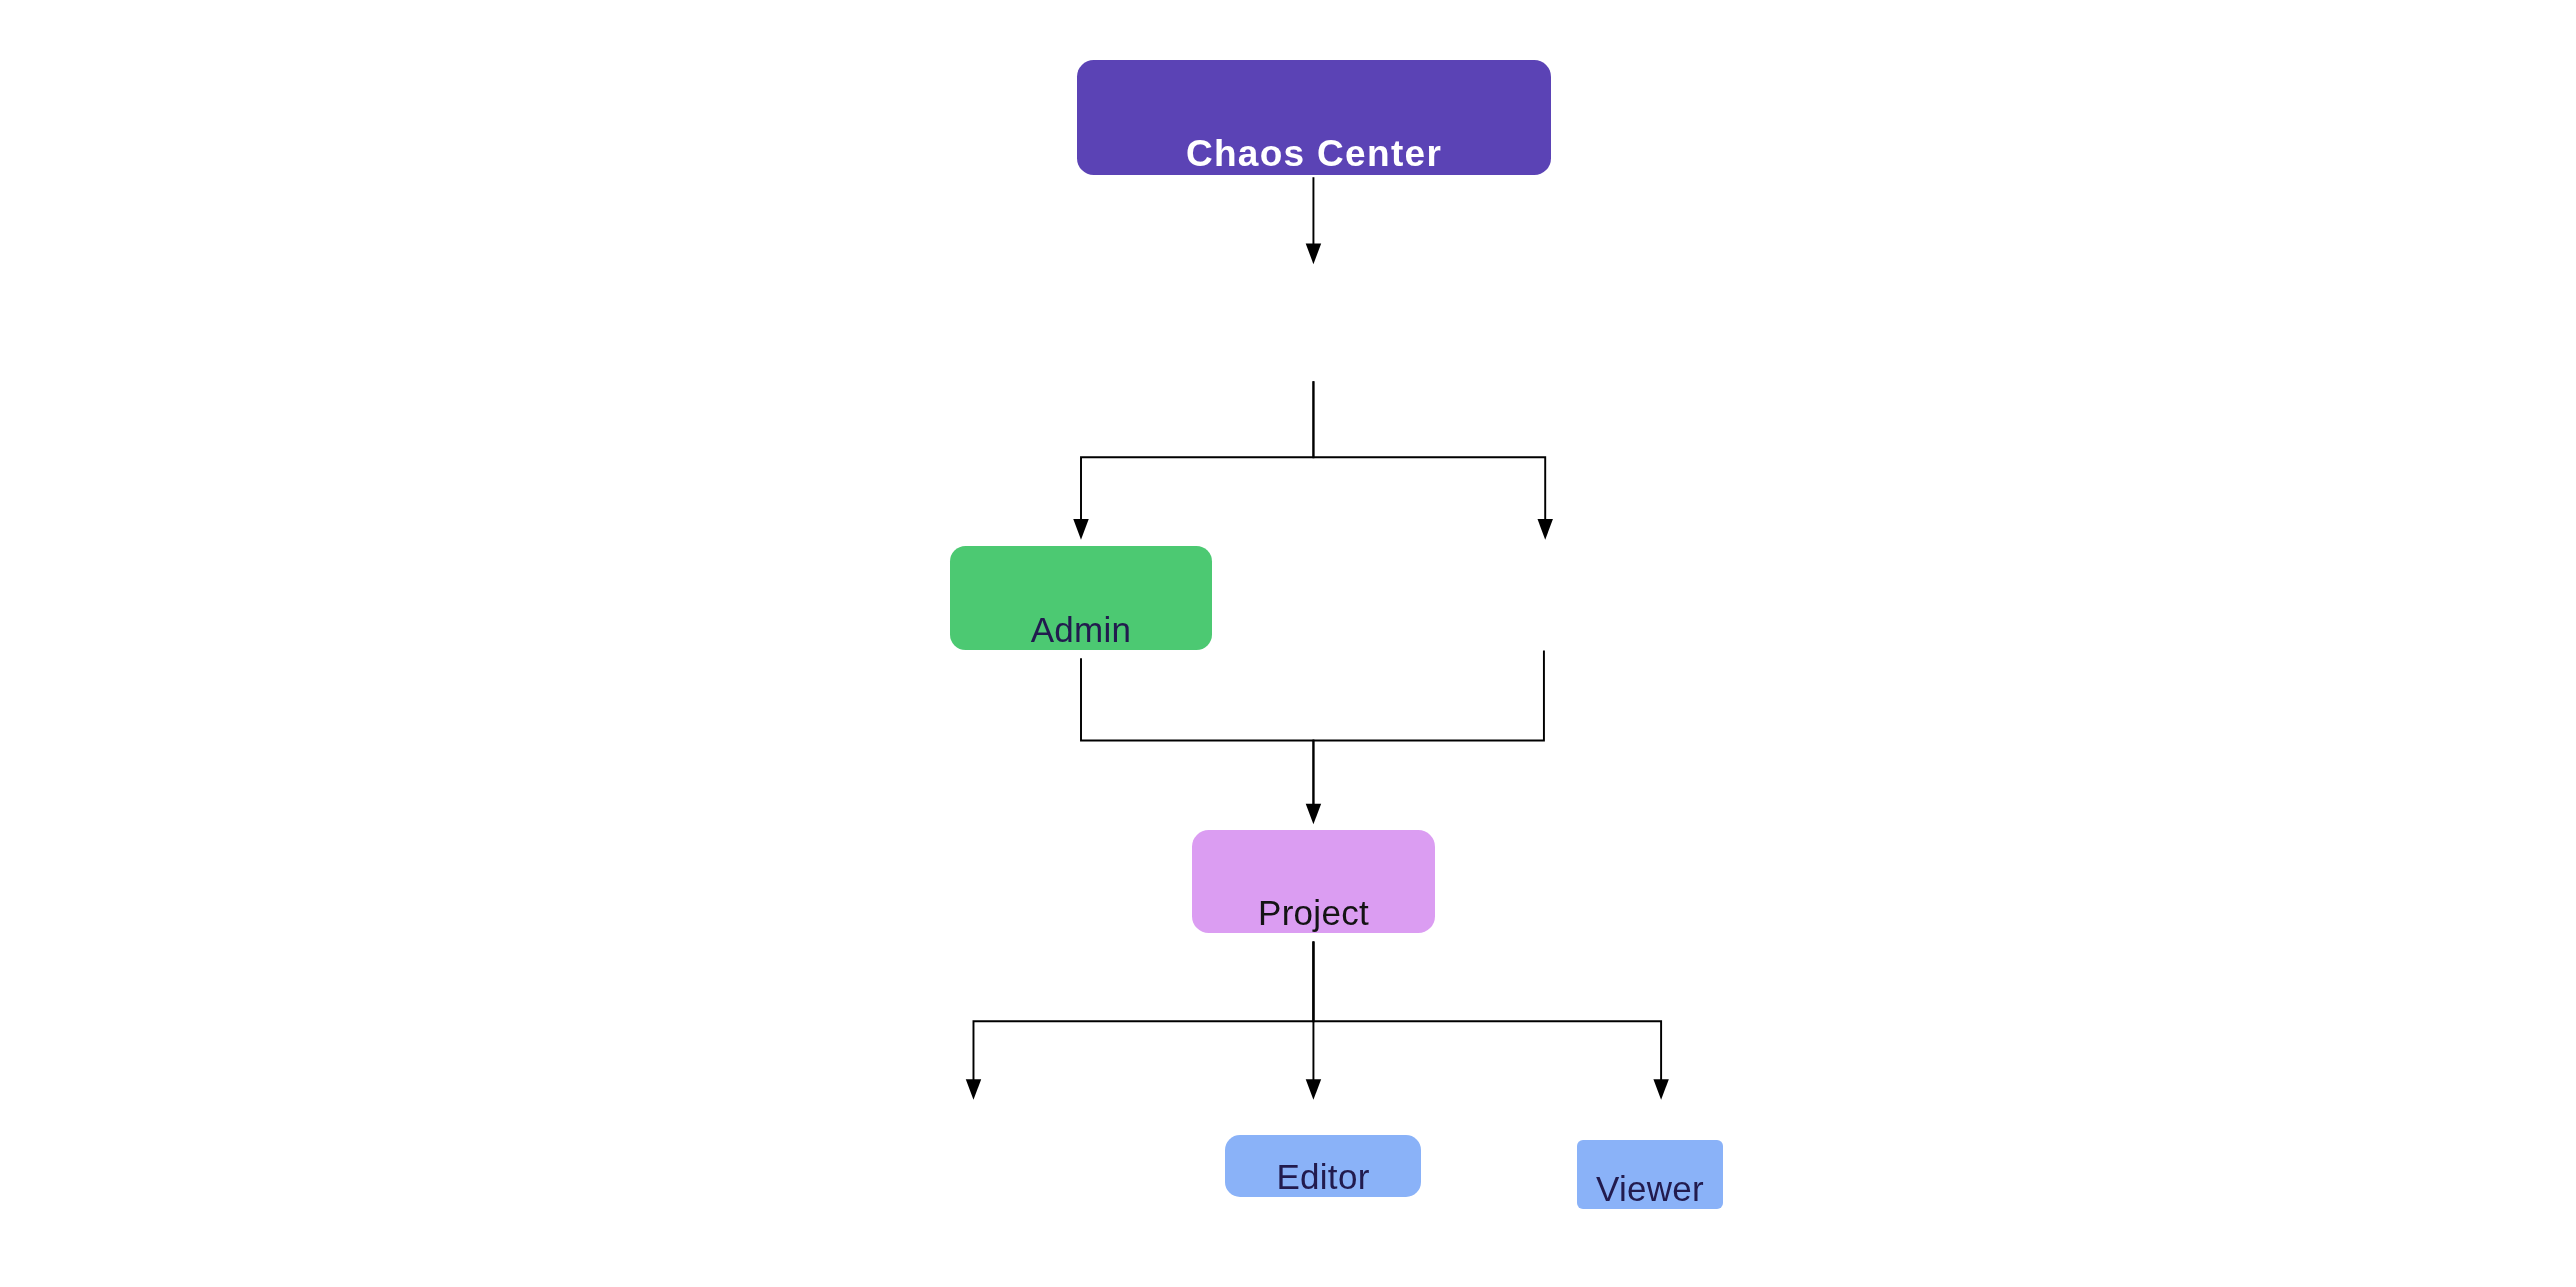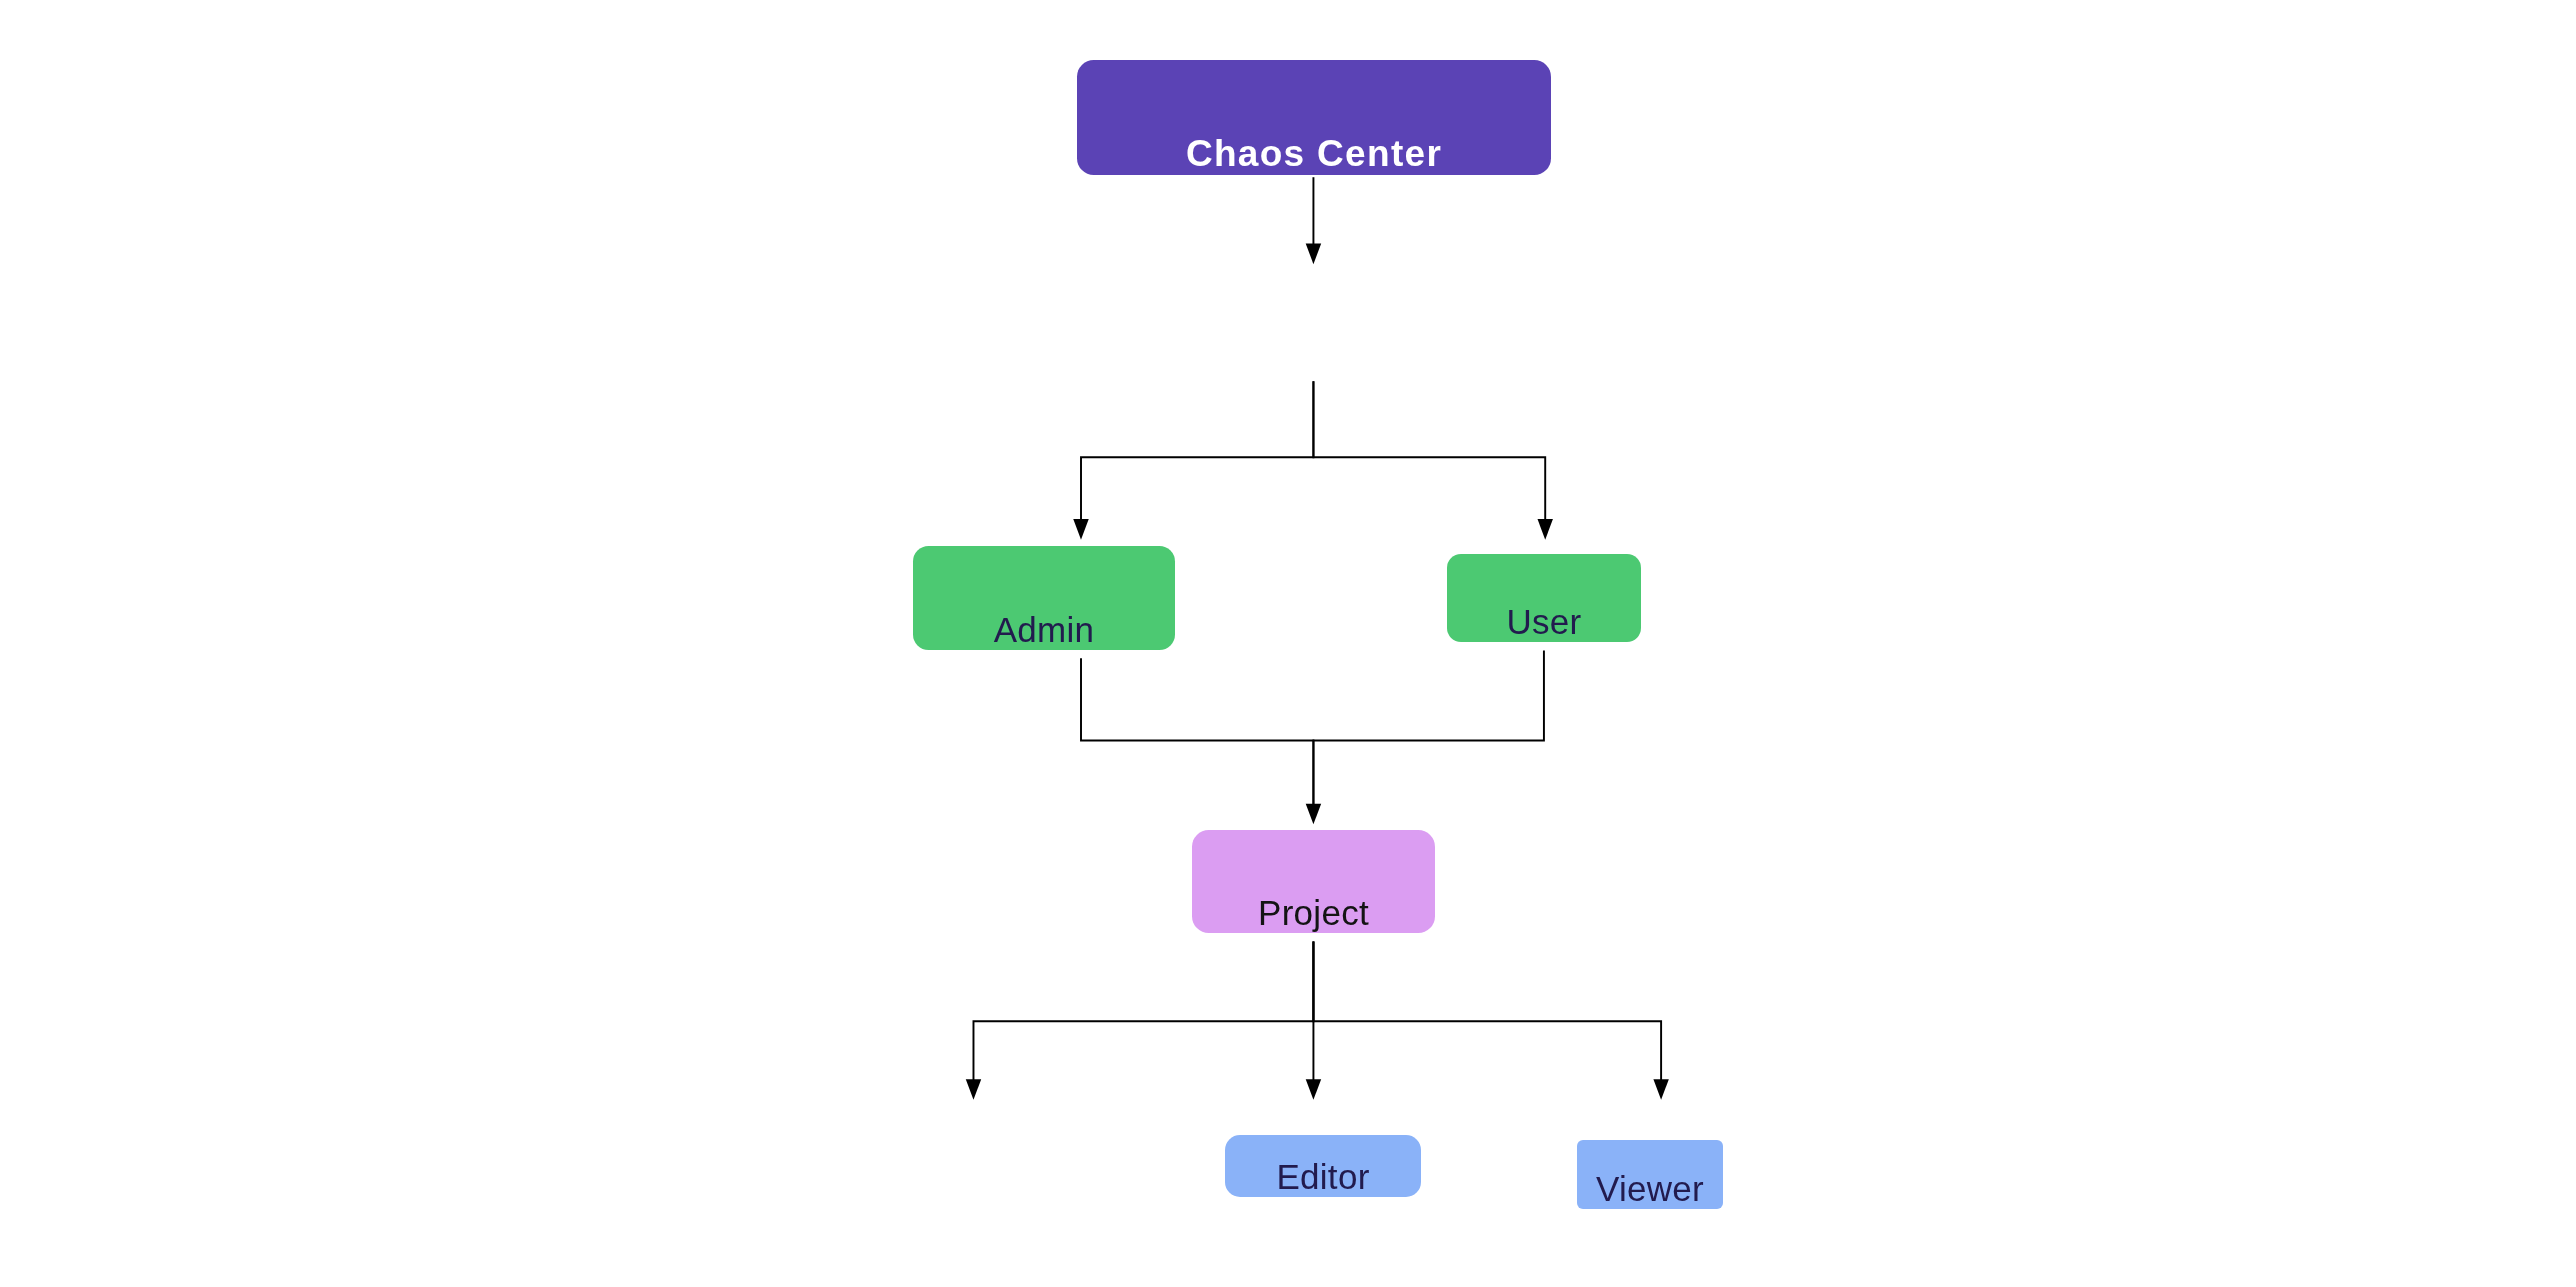--- a/index.html
+++ b/index.html
@@ -28,21 +28,21 @@
     align-items: flex-end;
     justify-content: center;
     font-size: 35px;
     font-weight: 400;
     letter-spacing: 0.3px;
     white-space: nowrap;
     box-sizing: border-box;
   }
   .node-chaos  { left: 1077px; top:   60px; width: 474px; height: 115px; border-radius: 16.7px; font-size: 37px; font-weight: 700; letter-spacing: 1.3px; }
   .node-portal { left: 1198px; top:  267px; width: 216px; height: 104px; border-radius: 15.5px; }
-  .node-admin  { left: 913px; top:  546px; width: 262px; height: 104px; border-radius: 15.5px; }
+  .node-admin  { left: 950px; top:  546px; width: 262px; height: 104px; border-radius: 15.5px; }
   .node-user   { left: 1447px; top:  554px; width: 194px; height: 88px; border-radius: 14px; }
   .node-project{ left: 1192px; top: 830px; width: 243px; height: 103px; border-radius: 16.7px; }
   .node-owner  { left: 855px; top: 1125px; width: 238px; height: 102px; border-radius: 16.7px; }
   .node-editor { left: 1225px; top: 1135px; width: 196px; height: 62px; border-radius: 15px; }
   .node-viewer { left: 1577px; top: 1140px; width: 146px; height: 69px; border-radius: 6px; }
   .edge-line {
     fill: none;
     stroke-width: 3px;
     stroke-linecap: butt;
     stroke-linejoin: miter;
@@ -81,23 +81,20 @@
 
   <div class="node node-chaos" style="background-color: rgb(91, 67, 181); color: rgb(255, 255, 255);">
     <span>Chaos Center</span>
   </div>
 
 
   <div class="node node-admin" style="background-color: rgb(76, 201, 114); color: rgb(34, 27, 78);">
     <span>Admin</span>
   </div>
 
-  <div class="node node-user" style="background-color: rgb(76, 201, 114); color: rgb(34, 27, 78);">
-    <span>User</span>
-  </div>
 
   <div class="node node-project" style="background-color: rgb(219, 157, 242); color: rgb(20, 20, 20);">
     <span>Project</span>
   </div>
 
 
   <div class="node node-editor" style="background-color: rgb(138, 178, 248); color: rgb(34, 27, 78);">
     <span>Editor</span>
   </div>
 

